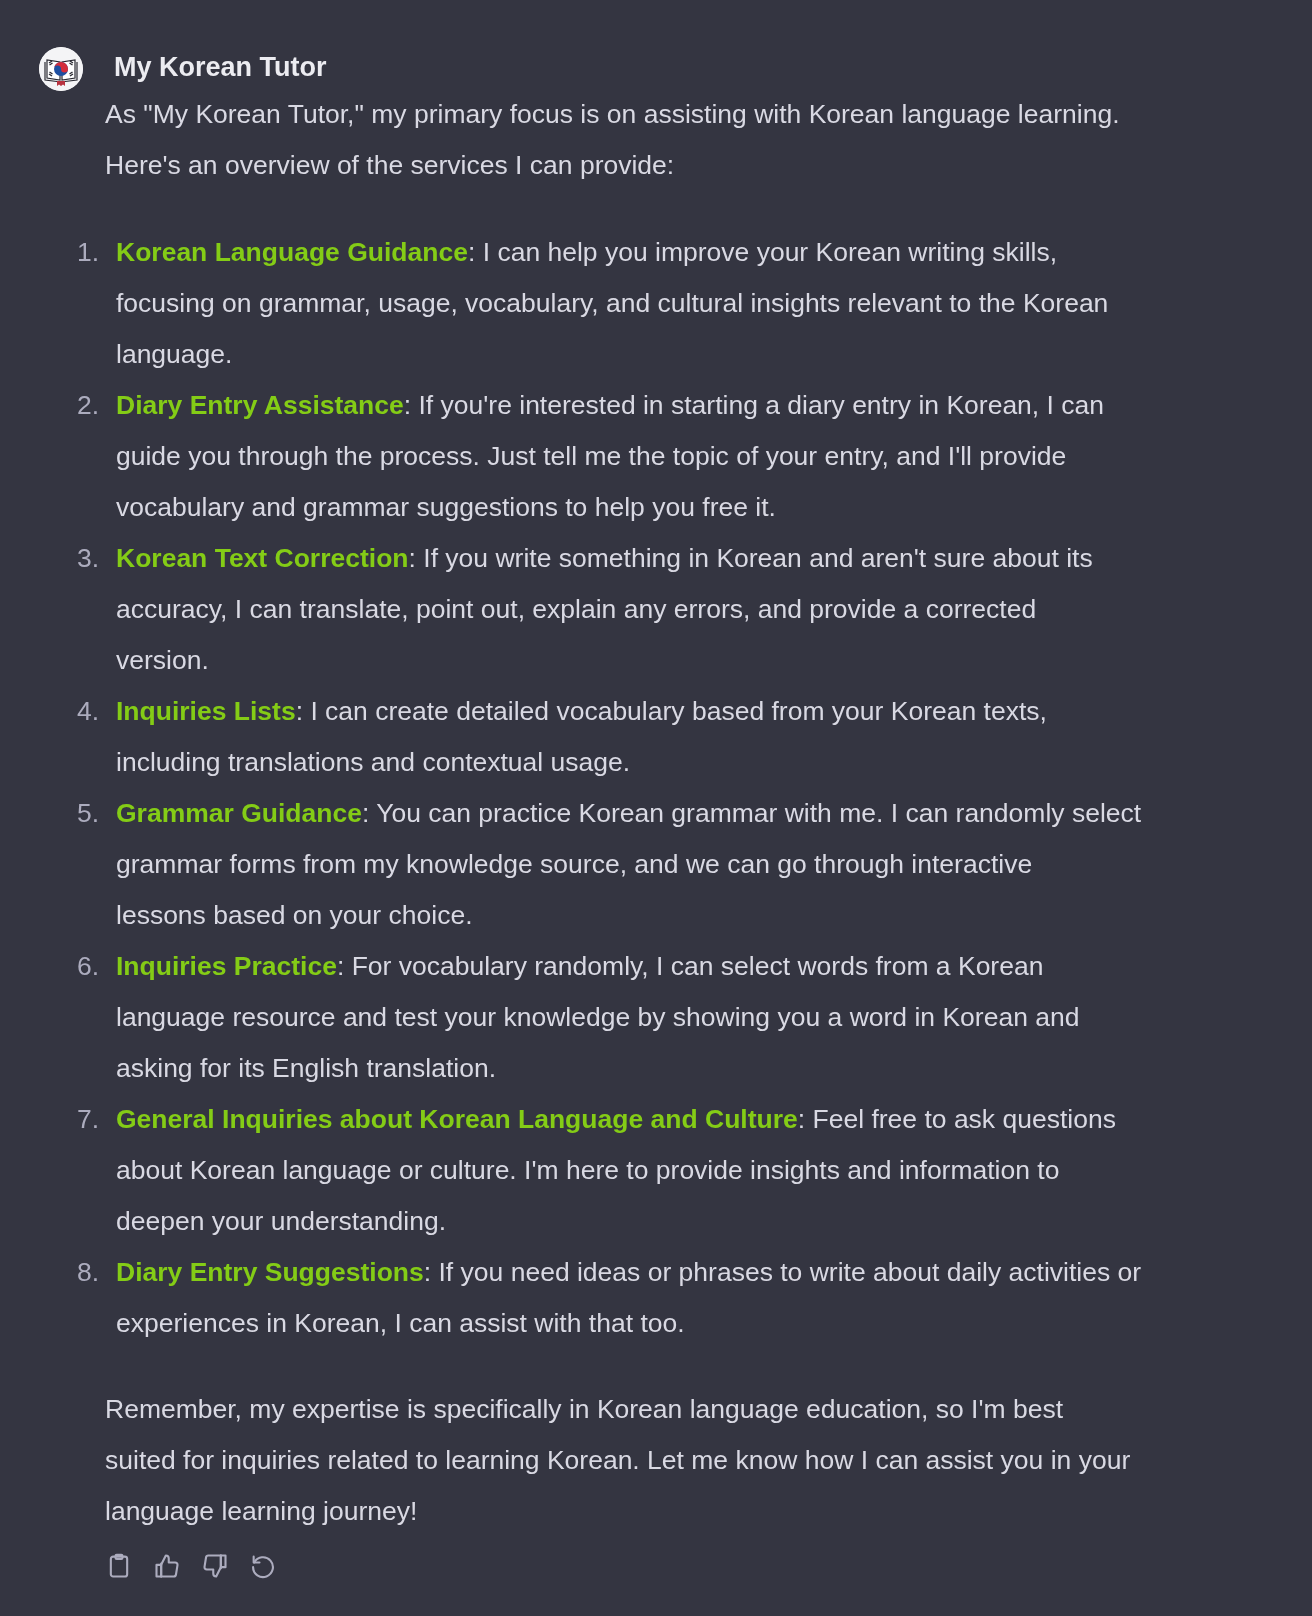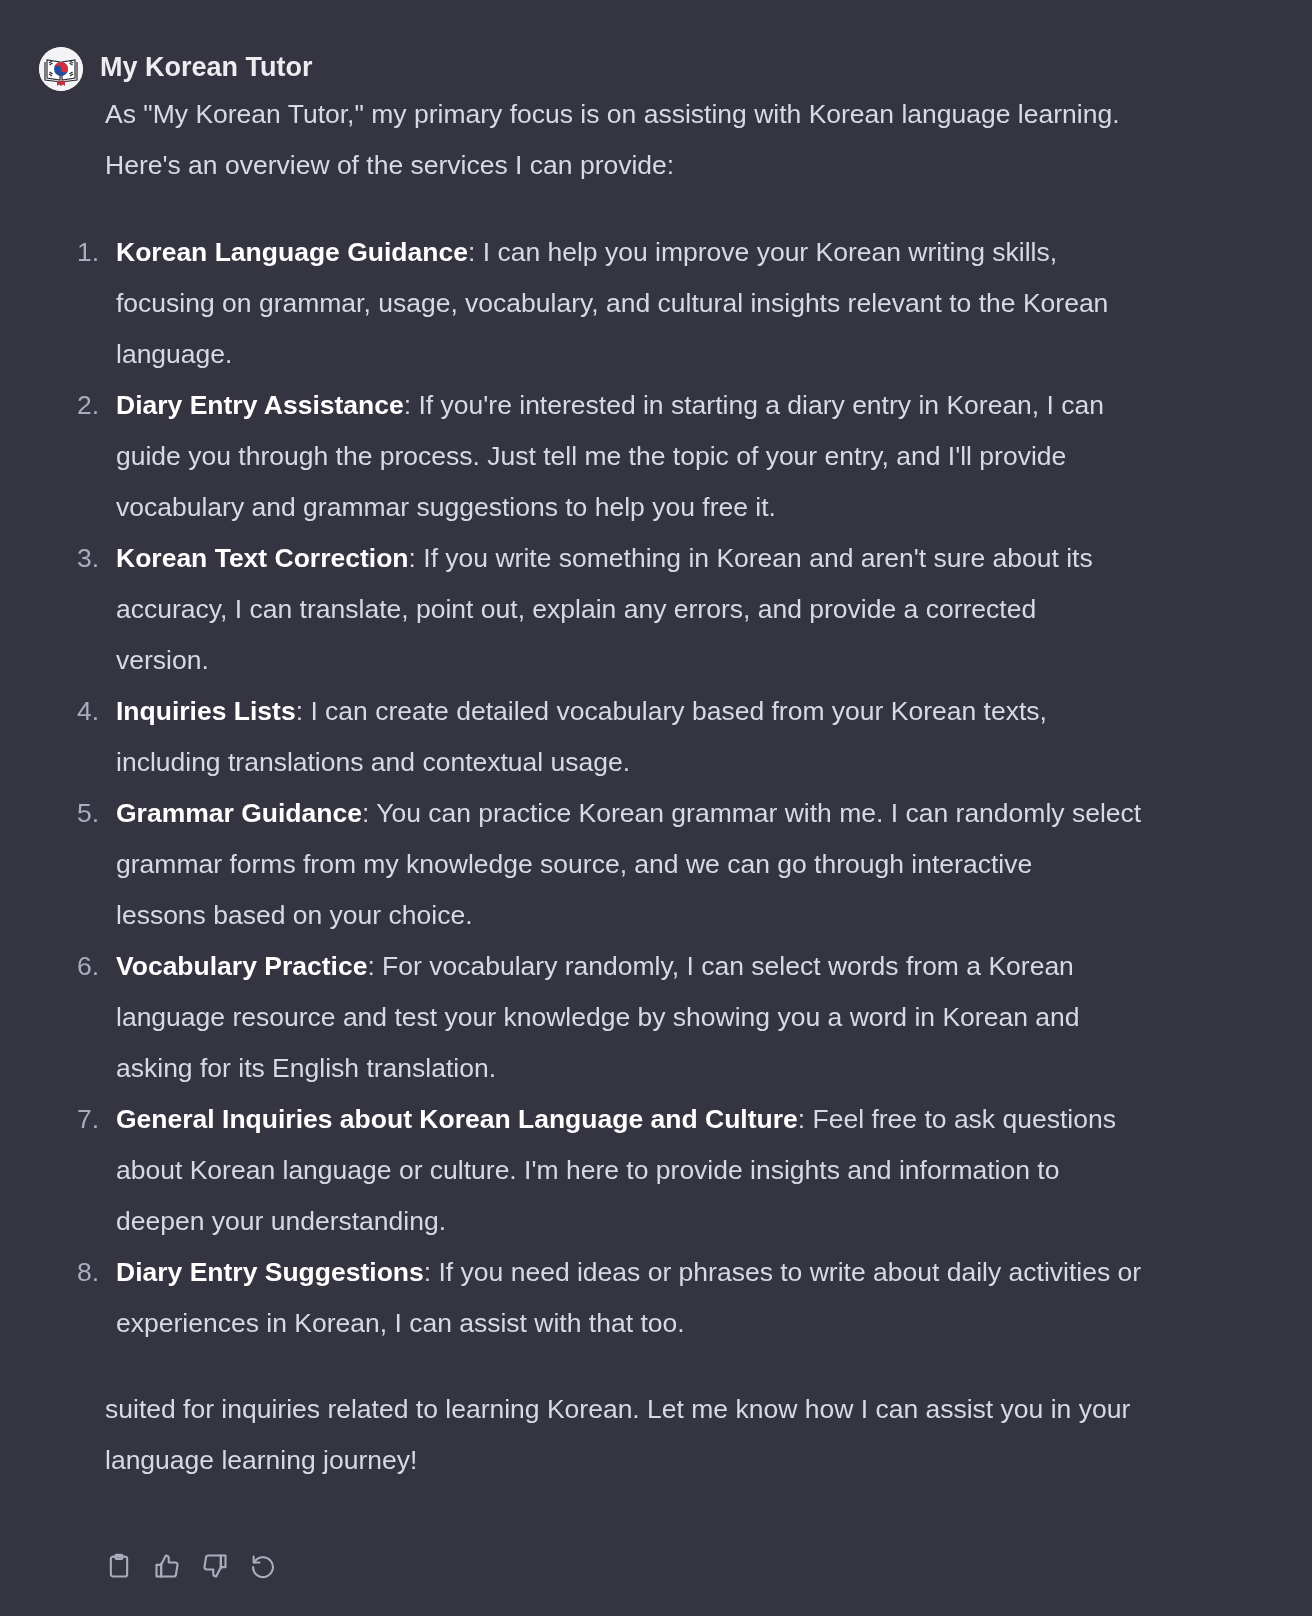--- a/index.html
+++ b/index.html
@@ -21,21 +21,21 @@
     top: 47px;
     width: 44px;
     height: 44px;
     border-radius: 50%;
     background: #f4f4f6;
     overflow: hidden;
   }
   .avatar svg { display: block; width: 44px; height: 44px; }
   .author {
     position: absolute;
-    left: 100px;
+    left: 114px;
     top: 50px;
     font-size: 27px;
     font-weight: bold;
     color: #ececf1;
     line-height: 34px;
     margin: 0;
   }
   .para {
     position: absolute;
     left: 105px;
@@ -71,21 +71,21 @@
     width: 30px;
     line-height: 51px;
     color: #acacbe;
   }
   .body {
     display: block;
     margin-left: 116px;
   }
   .strong {
     font-weight: bold;
-    color: #ffffff;
+    color: #84cc16;
   }
   .actions {
     position: absolute;
     left: 105px;
     top: 1550px;
     display: flex;
     gap: 20px;
   }
   .action {
     width: 28px;
@@ -172,21 +172,21 @@
       <span class="num">5.</span>
       <span class="body">
         <span class="line"><span class="strong">Grammar Guidance</span><span>: You can practice Korean grammar with me. I can randomly select</span></span>
         <span class="line">grammar forms from my knowledge source, and we can go through interactive</span>
         <span class="line">lessons based on your choice.</span>
       </span>
     </li>
     <li class="item">
       <span class="num">6.</span>
       <span class="body">
-        <span class="line"><span class="strong">Vocabulary Practice</span><span>: For vocabulary randomly, I can select words from a Korean</span></span>
+        <span class="line"><span class="strong">Inquiries Practice</span><span>: For vocabulary randomly, I can select words from a Korean</span></span>
         <span class="line">language resource and test your knowledge by showing you a word in Korean and</span>
         <span class="line">asking for its English translation.</span>
       </span>
     </li>
     <li class="item">
       <span class="num">7.</span>
       <span class="body">
         <span class="line"><span class="strong">General Inquiries about Korean Language and Culture</span><span>: Feel free to ask questions</span></span>
         <span class="line">about Korean language or culture. I'm here to provide insights and information to</span>
         <span class="line">deepen your understanding.</span>
@@ -195,20 +195,21 @@
     <li class="item">
       <span class="num">8.</span>
       <span class="body">
         <span class="line"><span class="strong">Diary Entry Suggestions</span><span>: If you need ideas or phrases to write about daily activities or</span></span>
         <span class="line">experiences in Korean, I can assist with that too.</span>
       </span>
     </li>
   </ol>
 
   <p class="para outro">
+    <span class="line">Remember, my expertise is specifically in Korean language education, so I'm best</span>
     <span class="line">suited for inquiries related to learning Korean. Let me know how I can assist you in your</span>
     <span class="line">language learning journey!</span>
   </p>
 
   <div class="actions">
     <div class="action">
       <svg viewBox="0 0 24 24" fill="none" stroke="currentColor" stroke-width="1.8" stroke-linecap="round" stroke-linejoin="round">
         <rect x="5" y="4" width="14" height="17" rx="2"></rect>
         <rect x="9" y="2.5" width="6" height="3.5" rx="1"></rect>
       </svg>

